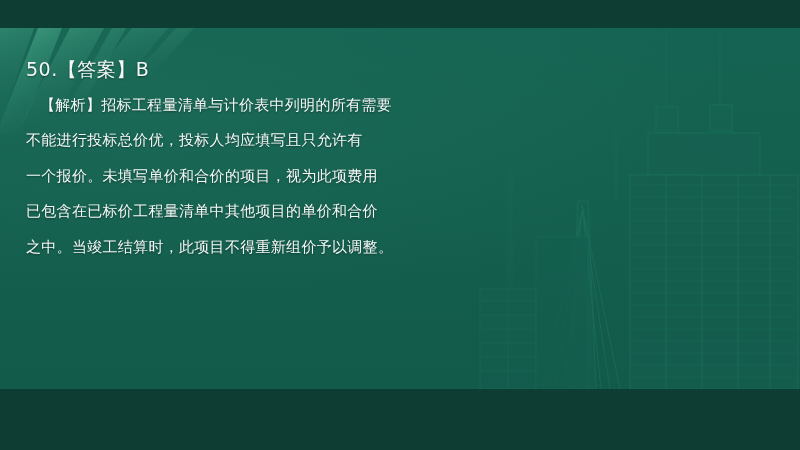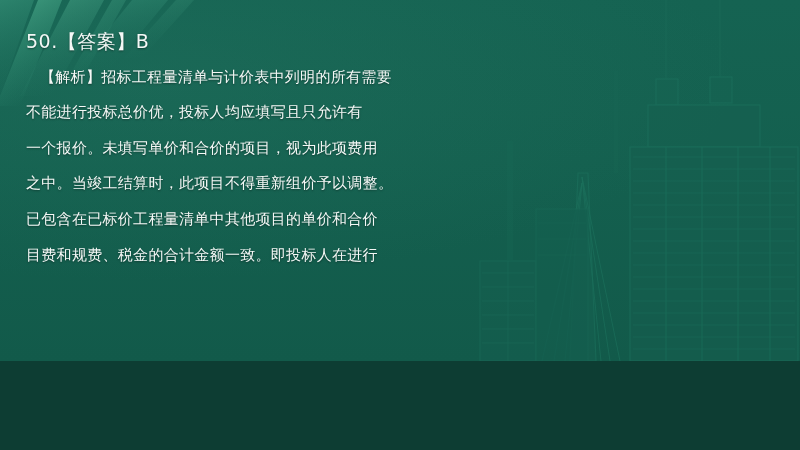--- a/index.html
+++ b/index.html
@@ -7,20 +7,21 @@
     padding: 0;
     background: #0d3d33;
   }
   #slide {
     position: relative;
     width: 800px;
     height: 361px;
     overflow: hidden;
     background: #be185d;
     font-family: "DejaVu Sans", "Liberation Sans", sans-serif;
+    margin-top: 28px;
     -webkit-font-smoothing: antialiased;
   }
 
   
   .bg-base {
     position: absolute;
     inset: 0;
     background:
       radial-gradient(120% 90% at 18% 22%, rgba(40,120,100,0.30) 0%, rgba(20,96,79,0) 62%),
       linear-gradient(180deg, #156352 0%, #14604f 45%, #125a4a 100%);
@@ -170,19 +171,18 @@
       <polygon points="132,0 168,0 108,72 74,72" fill="url(#rb2)" opacity="0.65"></polygon>
       <polygon points="176,0 194,0 142,58 124,58" fill="url(#rb3)" opacity="0.5"></polygon>
     </svg>
   </div>
 
   <div class="content">
     <div class="line first">50.【答案】B</div>
     <div class="line indent">【解析】招标工程量清单与计价表中列明的所有需要</div>
     <div class="line">不能进行投标总价优，投标人均应填写且只允许有</div>
     <div class="line">一个报价。未填写单价和合价的项目，视为此项费用</div>
+    <div class="line">已包含在已标价工程量清单中其他项目的单价和合价</div>
     <div class="line">之中。当竣工结算时，此项目不得重新组价予以调整。</div>
-    <div class="line">已包含在已标价工程量清单中其他项目的单价和合价</div>
-    <div class="line">目费和规费、税金的合计金额一致。即投标人在进行</div>
 
   </div>
 
 </div>
 
 </body></html>

